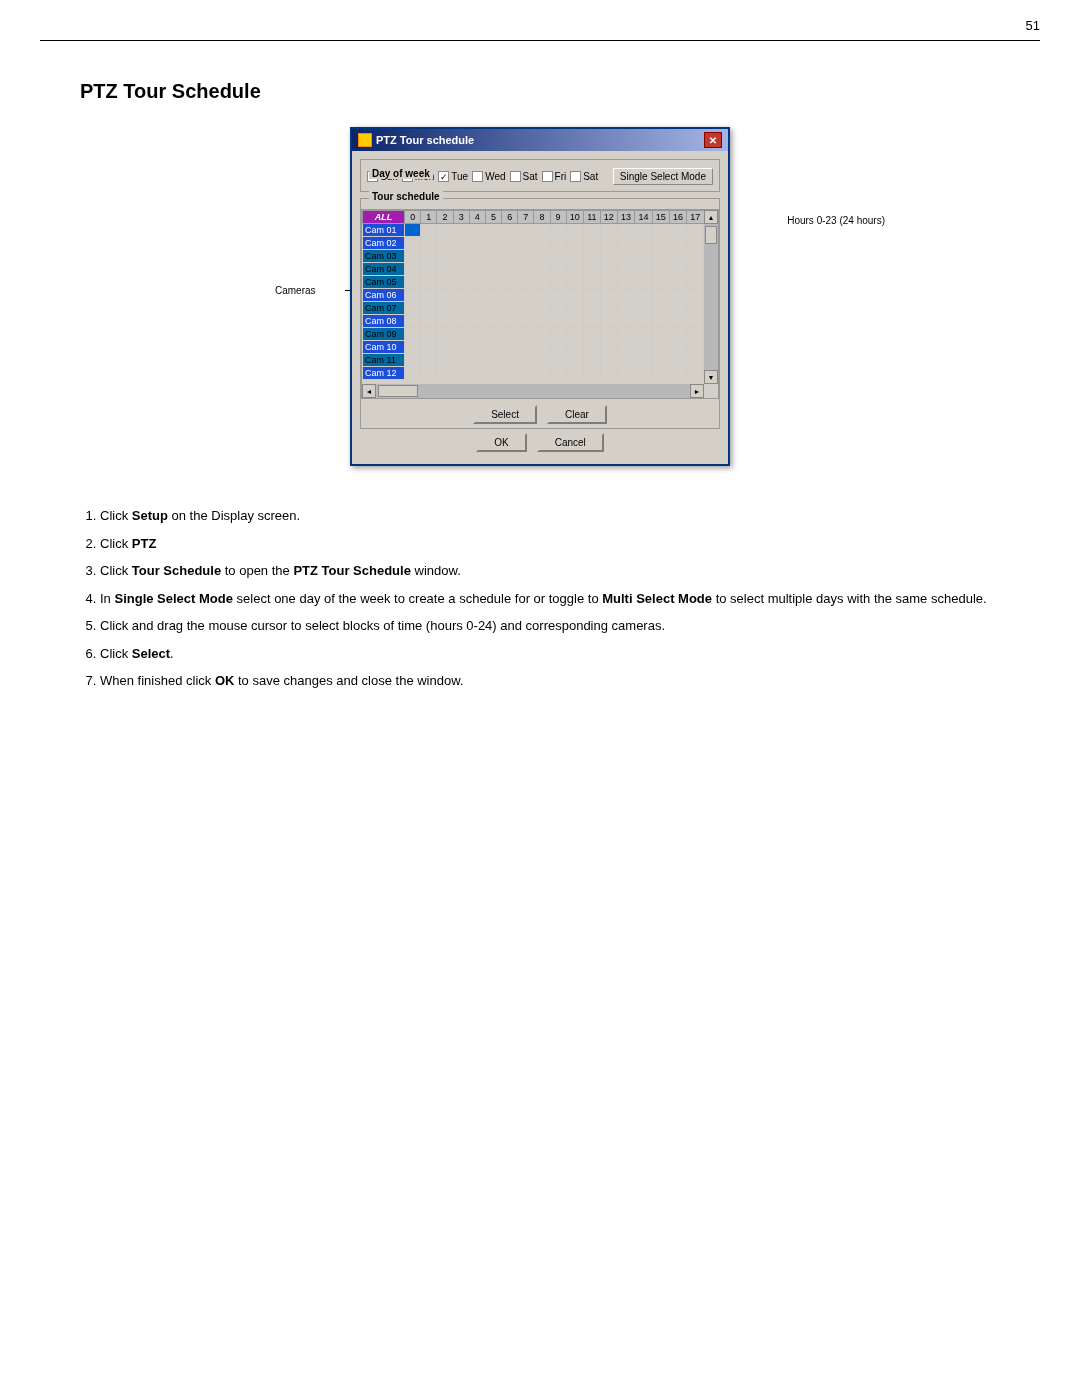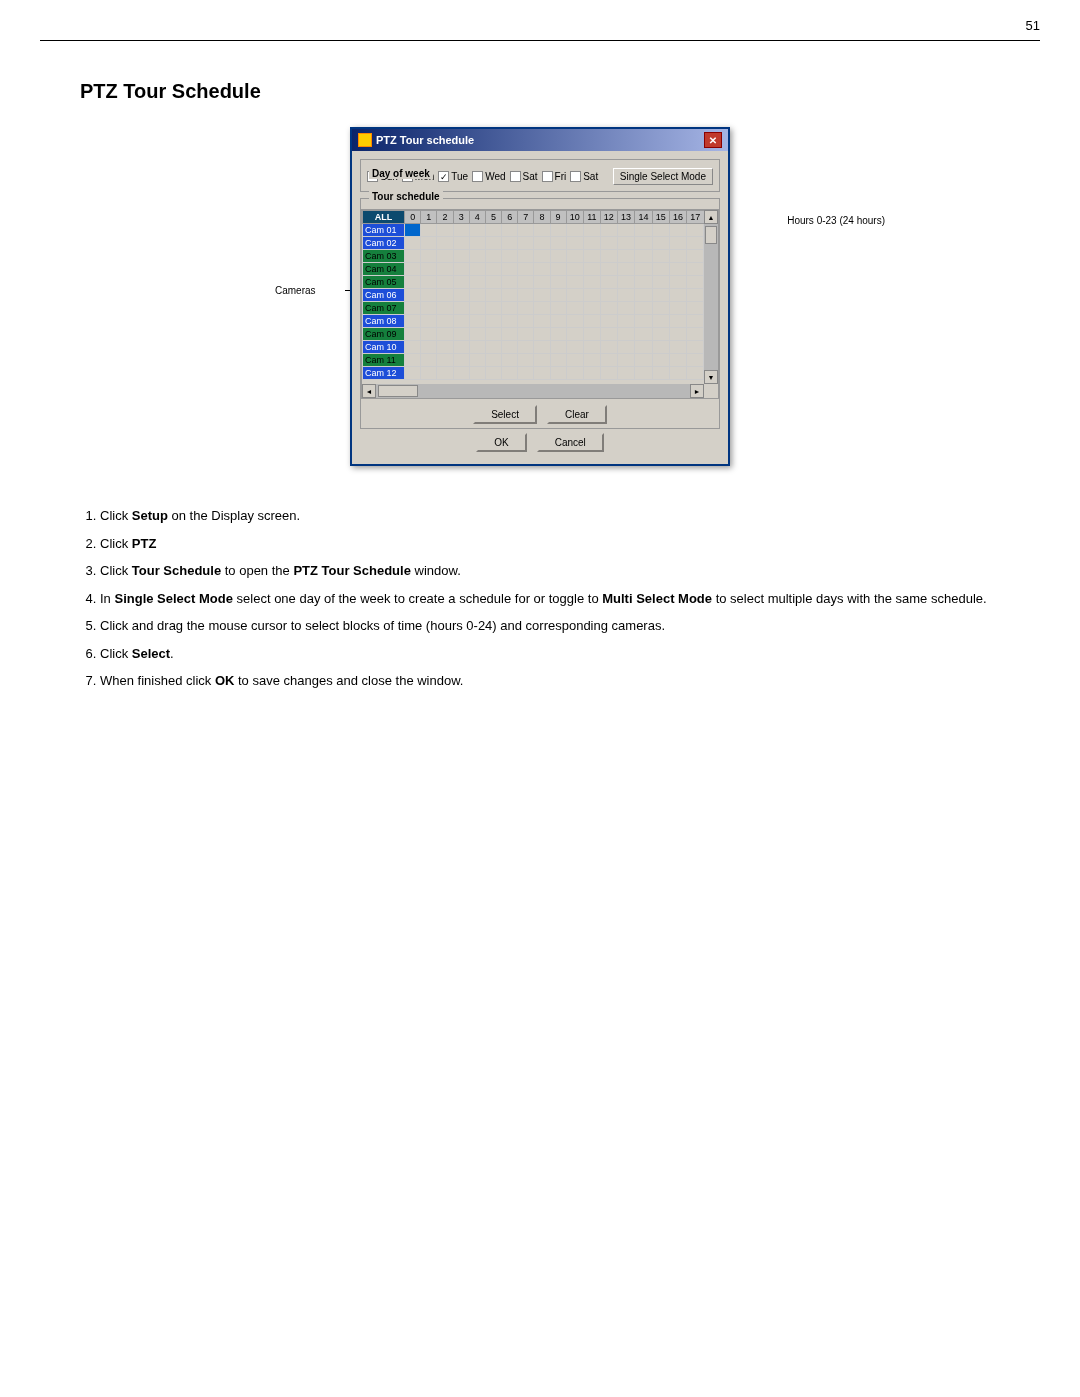--- a/index.html
+++ b/index.html
@@ -197,21 +197,21 @@
     .schedule-grid td {
       border: 1px solid #ccc;
       padding: 1px 2px;
       font-size: 9px;
       white-space: nowrap;
       height: 13px;
     }
 
     .cam-label {
       font-size: 9px;
-      background: #15803d;
+      background: #0369a1;
       padding: 0 2px;
     }
 
     .cam-selected {
       background: #1d4ed8;
       color: #fff;
     }
 
     .cell-selected {
       background: #0066cc;
@@ -400,21 +400,21 @@
           </div>
 
           <div class="tour-schedule-group">
             <span class="tour-schedule-label">Tour schedule</span>
 
             <div class="grid-outer" style="margin-top:6px; height:190px;">
               <div class="grid-scroll-area" style="height:100%; overflow:hidden;">
                 <table class="schedule-grid">
                   <thead>
                     <tr>
-                      <th class="all-col" style="background:#0c4a6e; color:#fff; font-weight:bold;">ALL</th>
+                      <th class="all-col" style="background:#a21caf; color:#fff; font-weight:bold;font-style:italic;">ALL</th>
                       <th>0</th>
                       <th>1</th>
                       <th>2</th>
                       <th>3</th>
                       <th>4</th>
                       <th>5</th>
                       <th>6</th>
                       <th>7</th>
                       <th>8</th>
                       <th>9</th>

